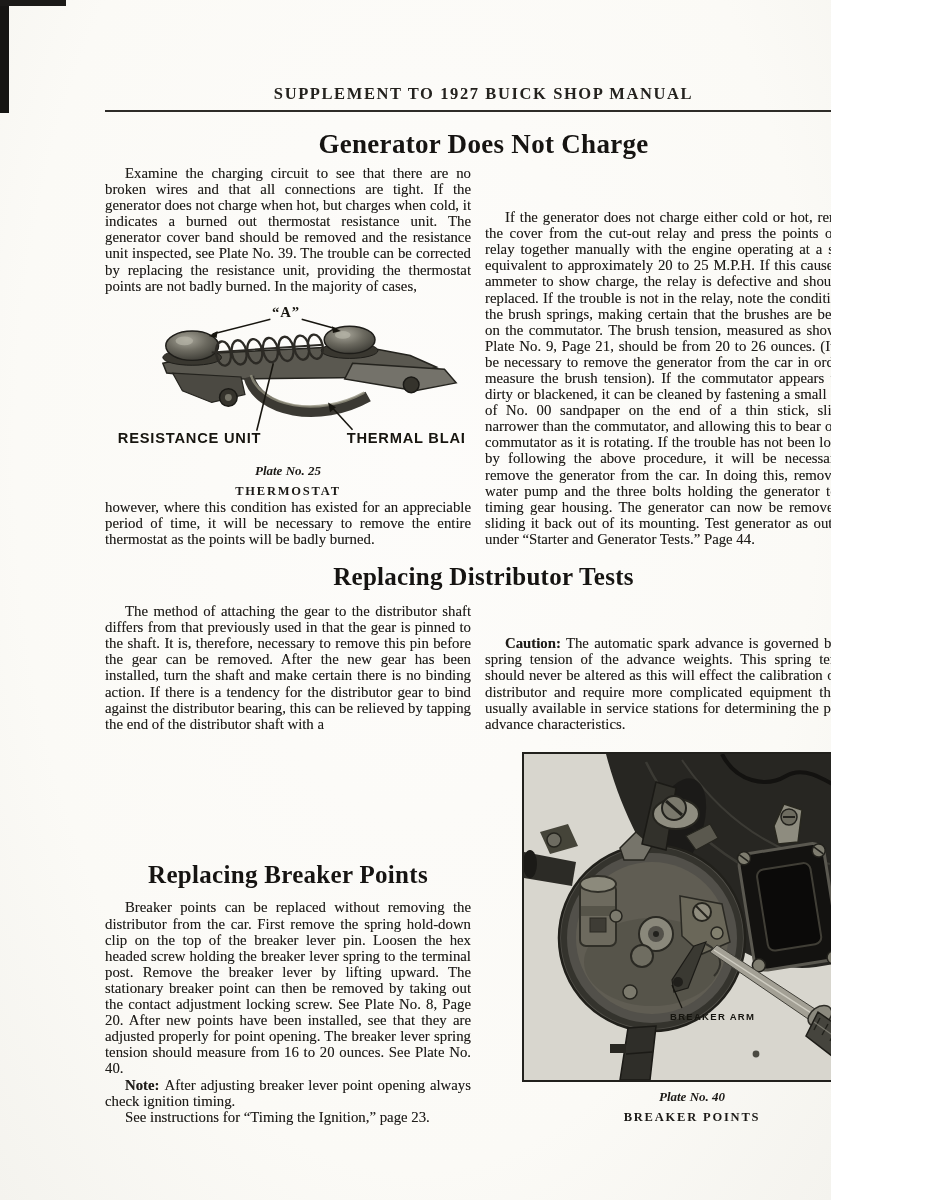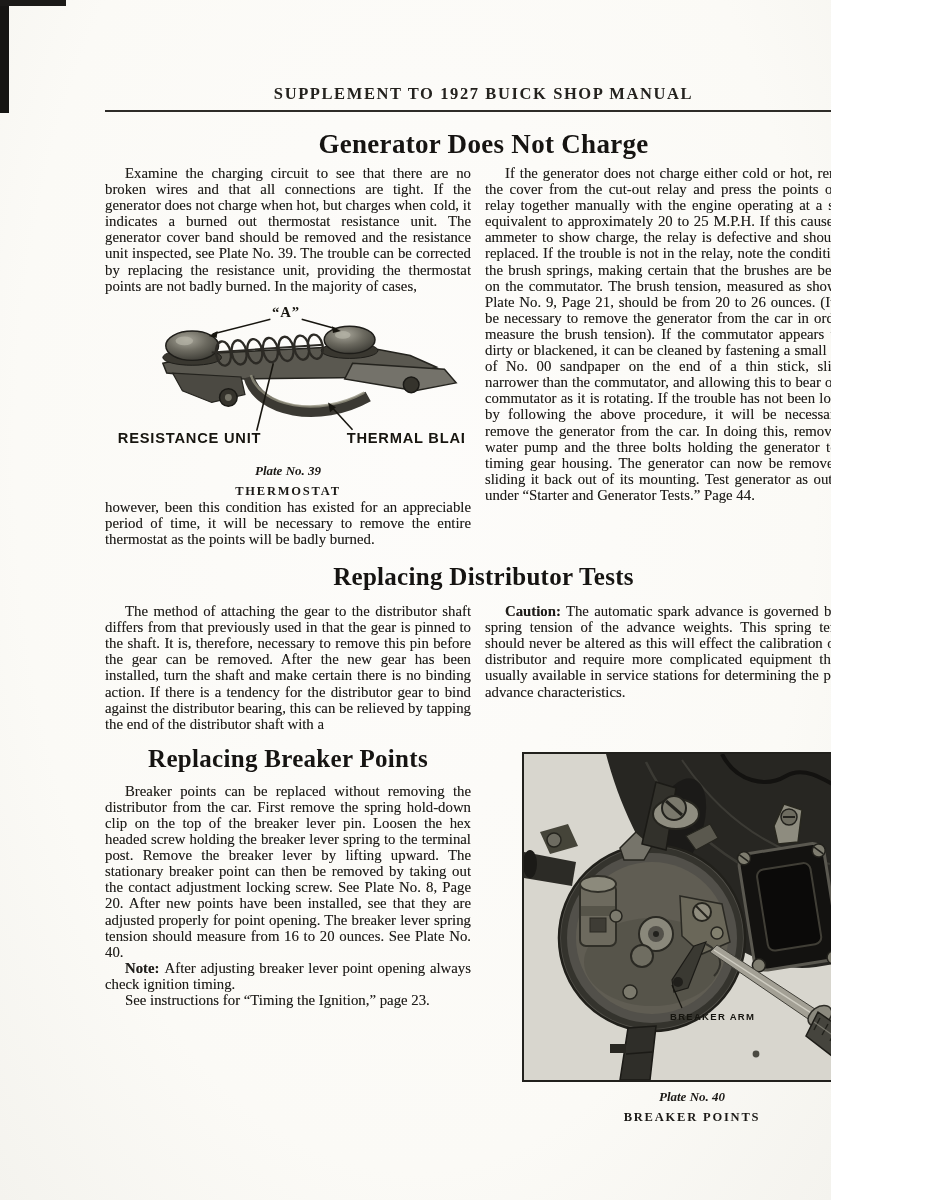--- a/index.html
+++ b/index.html
@@ -18,21 +18,21 @@
   .hdr-title{
     position:absolute;left:0;right:0;text-align:center;
     font-size:16.5px;font-weight:bold;letter-spacing:1.6px;color:#24221e;
   }
   .hdr-num{position:absolute;right:2px;top:11px;font-size:19px;font-weight:bold;color:#24221e;}
   .rule{border-bottom:2px solid #2e2c28;margin-top:4px;}
   h1,h2{font-family:"Liberation Serif",serif;color:#161412;margin:0;}
   .title-main{text-align:center;font-size:27px;font-weight:bold;margin:17px 0 5px;letter-spacing:.3px;}
   .title-sec{text-align:center;font-size:25px;font-weight:bold;margin:16px 0 12px;letter-spacing:.3px;}
   .title-left{text-align:center;font-size:25px;font-weight:bold;margin:13px 0 10px;letter-spacing:.3px;}
-  .cols{display:flex;gap:14px;align-items:flex-start;}
+  .cols{display:flex;gap:14px;align-items:flex-end;}
   .colL{width:366px;}
   .colR{width:377px;}
   p.bt{
     font-size:14.8px;line-height:16.1px;text-align:justify;
     margin:0;text-indent:20px;color:#1f1d1a;
     text-shadow:0 0 .4px rgba(30,28,24,.45);
     hyphens:auto;
   }
   p.bt.noindent{text-indent:0;}
   .runin{font-weight:bold;margin-right:5px;}
@@ -110,25 +110,25 @@
               <polygon points="99,34 108,29 107,36" fill="#17150f"></polygon>
               <line x1="194" y1="17" x2="230" y2="27" stroke="#17150f" stroke-width="1.6"></line>
               <polygon points="234,29 225,24 226,31" fill="#17150f"></polygon>
               <text class="f39-lbl" x="6" y="144" text-anchor="start">RESISTANCE UNIT</text>
               <line x1="148" y1="131" x2="165" y2="62" stroke="#17150f" stroke-width="1.6"></line>
               <text class="f39-lbl" x="240" y="144" text-anchor="start">THERMAL BLADE</text>
               <line x1="246" y1="130" x2="224" y2="106" stroke="#17150f" stroke-width="1.6"></line>
               <polygon points="221,102 229,107 223,112" fill="#17150f"></polygon>
             </g>
           </svg>
-          <div class="plate-cap">Plate No. 39</div>
+          <div class="plate-cap">Plate No. 25</div>
           <div class="plate-sub">THERMOSTAT</div>
         </div>
 
-        <p class="bt noindent after-fig">however, been this condition has existed for an appreciable period of time, it will be necessary to remove the entire thermostat as the points will be badly burned.</p>
+        <p class="bt noindent after-fig">however, where this condition has existed for an appreciable period of time, it will be necessary to remove the entire thermostat as the points will be badly burned.</p>
       </div>
 
       <div class="colR">
         <p class="bt">If the generator does not charge either cold or hot, remove the cover from the cut-out relay and press the points of the relay together manually with the engine operating at a speed equivalent to approximately 20 to 25 M.P.H. If this causes the ammeter to show charge, the relay is defective and should be replaced. If the trouble is not in the relay, note the condition of the brush springs, making certain that the brushes are bearing on the commutator. The brush tension, measured as shown in Plate No. 9, Page 21, should be from 20 to 26 ounces. (It will be necessary to remove the generator from the car in order to measure the brush tension). If the commutator appears to be dirty or blackened, it can be cleaned by fastening a small piece of No. 00 sandpaper on the end of a thin stick, slightly narrower than the commutator, and allowing this to bear on the commutator as it is rotating. If the trouble has not been located by following the above procedure, it will be necessary to remove the generator from the car. In doing this, remove the water pump and the three bolts holding the generator to the timing gear housing. The generator can now be removed by sliding it back out of its mounting. Test generator as outlined under “Starter and Generator Tests.” Page 44.</p>
       </div>
     </div>
 
     <h2 class="title-sec">Replacing Distributor Tests</h2>
 
     <div class="cols">

